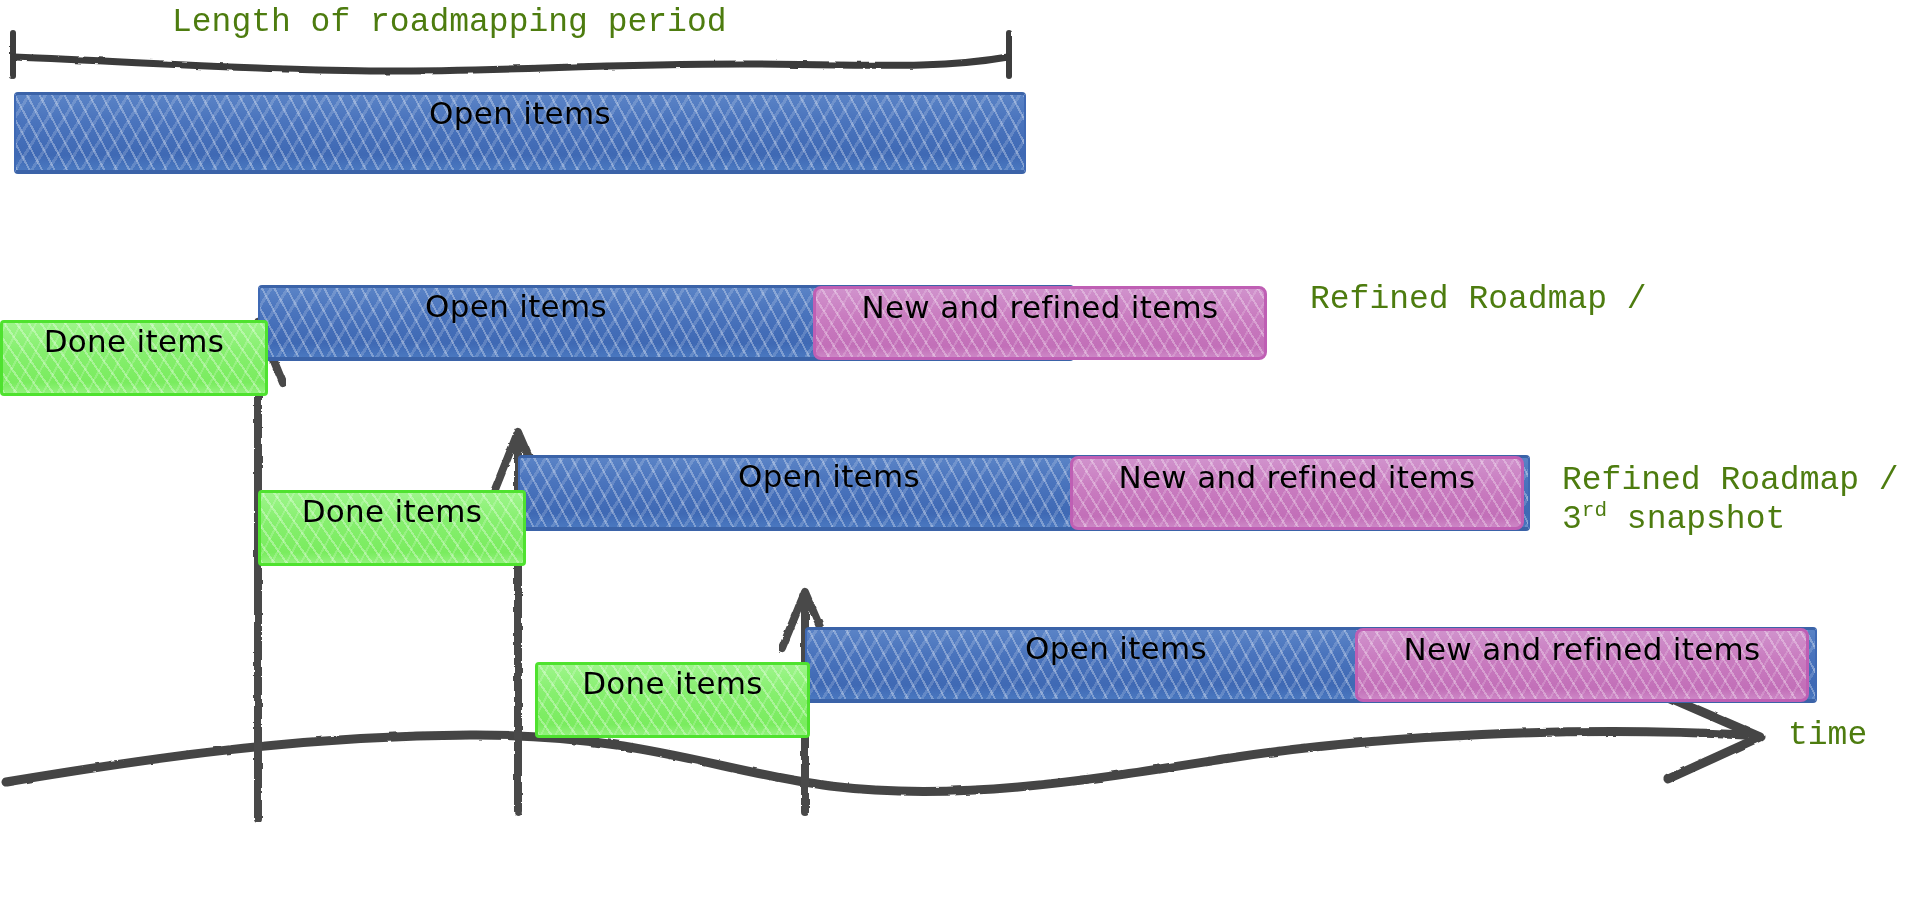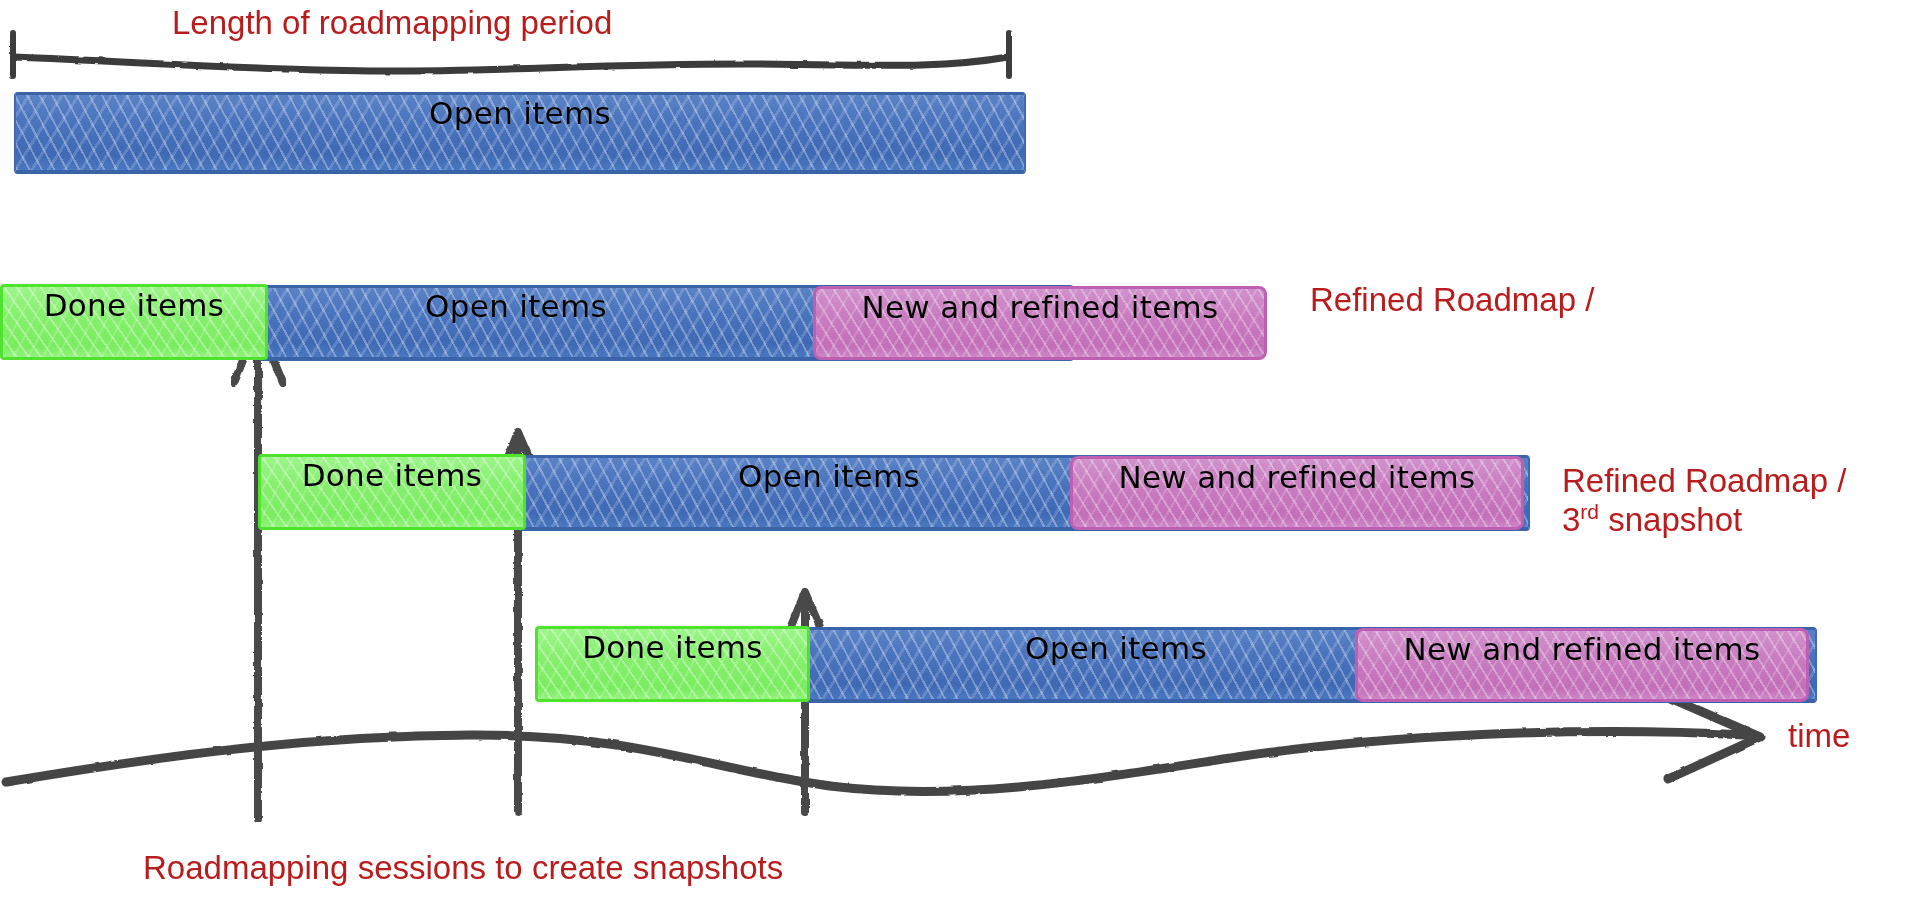--- a/index.html
+++ b/index.html
@@ -39,35 +39,36 @@
     border-right:2px solid #3f69b4;
     border-radius:4px;
   }
   .seg-green{
     background:
       repeating-linear-gradient(55deg, rgba(255,255,255,.32) 0 2px, rgba(255,255,255,0) 2px 10px),
       repeating-linear-gradient(-62deg, rgba(255,255,255,.18) 0 2px, rgba(255,255,255,0) 2px 13px),
       linear-gradient(180deg,#9df58a 0%, #86ef6e 40%, #7aec5f 85%, #93f37d 100%);
     border:3px solid #4fe22f;
     border-radius:4px;
+    margin-top:36px;
   }
   .seg-purple{
     background:
       repeating-linear-gradient(58deg, rgba(255,255,255,.30) 0 2px, rgba(255,255,255,0) 2px 10px),
       repeating-linear-gradient(-60deg, rgba(255,255,255,.17) 0 2px, rgba(255,255,255,0) 2px 13px),
       linear-gradient(180deg,#d092cc 0%, #c97cc0 40%, #c26fb8 85%, #cd87c6 100%);
     border:3px solid #bf5fb4;
     border-radius:8px;
   }
 
   
   .txt{
     position:absolute;
-    font-family:Liberation Sans, sans-serif;
-    color:#b91c1c;
+    font-family:Liberation Mono, monospace;
+    color:#4d7c0f;
     white-space:nowrap;
     line-height:1.18;
   }
   .t-title{font-size:33px;}
   .t-side{font-size:33px;}
   .t-caption{font-size:33px;}
   .t-time{font-size:33px;}
   .ord{font-size:21px;vertical-align:super;line-height:0;}
 </style>
 </head>
@@ -155,15 +156,14 @@
   </div>
   <div class="bar seg-green" style="left:535px;top:626px;width:275px;height:76px;">
     <span class="bar-label">Done items</span>
   </div>
   <div class="bar seg-purple" style="left:1355px;top:628px;width:454px;height:74px;">
     <span class="bar-label">New and refined items</span>
   </div>
 
   <div class="txt t-time" style="left:1788px;top:717px;">time</div>
 
-  <div class="txt t-caption" style="left:143px;top:849px;">Roadmapping sessions to create snapshots</div>
 
 </div>
 
 </body></html>

